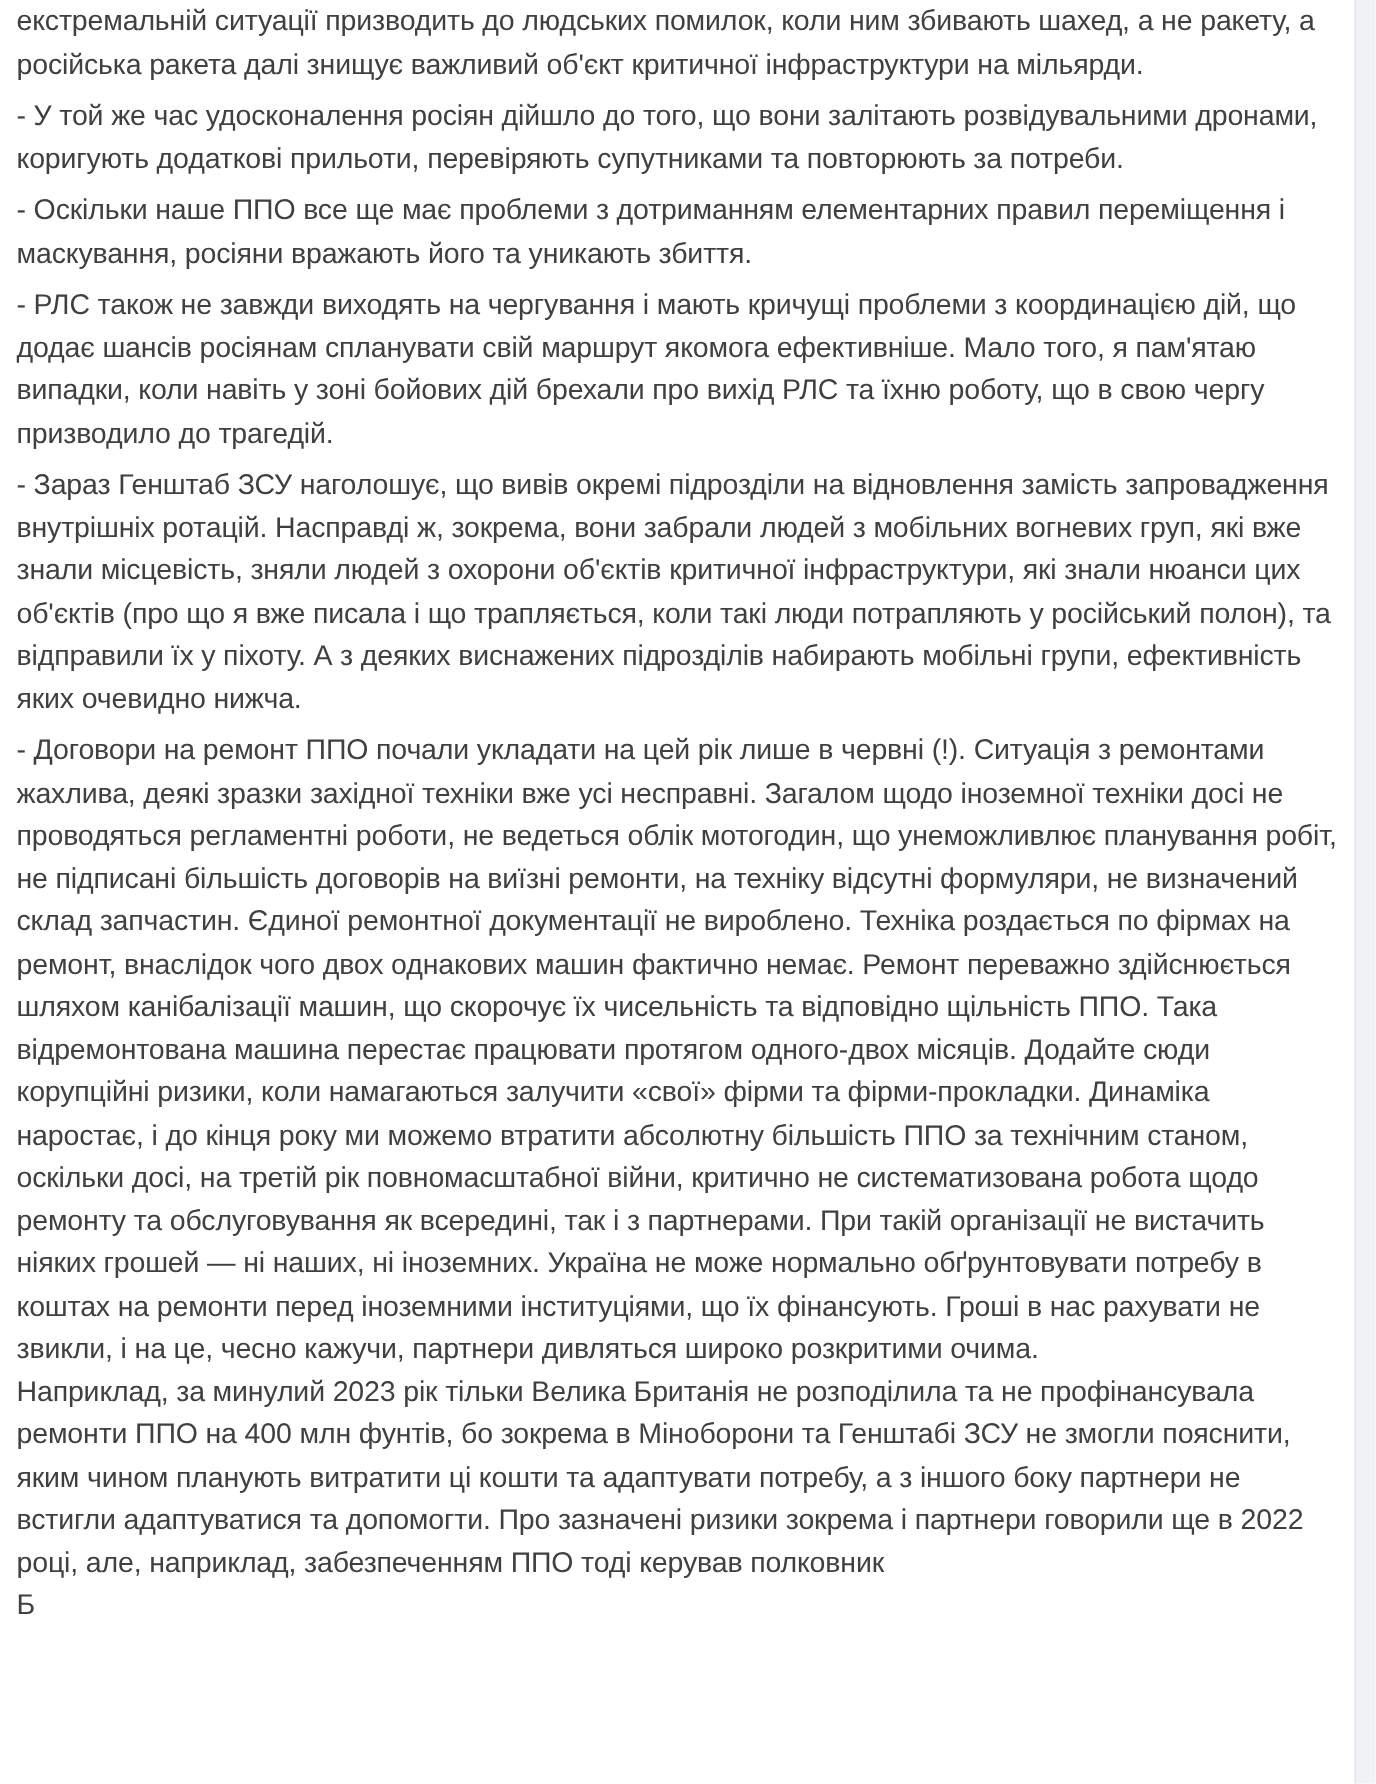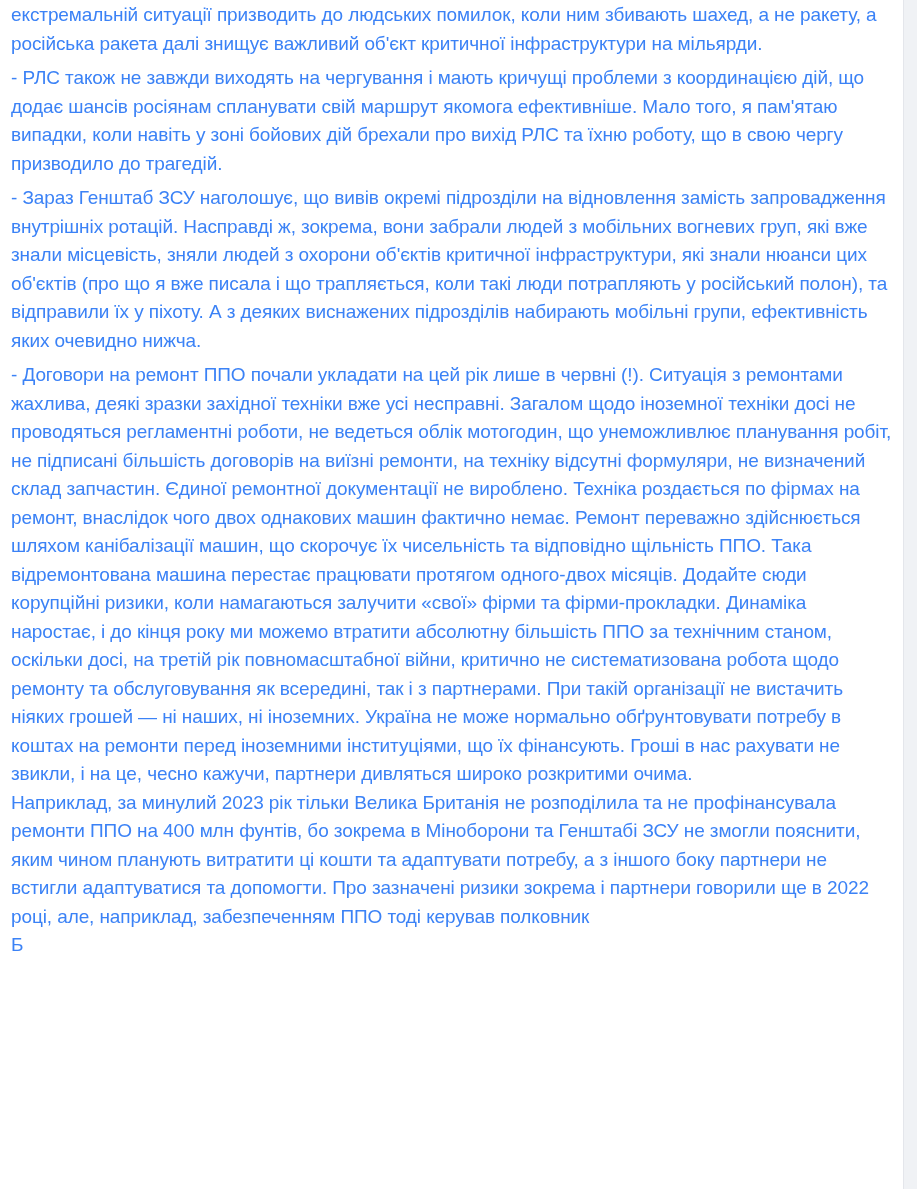--- a/index.html
+++ b/index.html
@@ -47,22 +47,24 @@
   }
   p.para {
     margin: 0 0 6px 0;
     white-space: pre-line;
   }
 </style>
 </head>
 <body>
 
 <div class="card" style="background: rgb(255, 255, 255);">
-  <div class="post-body" style="color: #3b82f6;">
+  <div class="post-body" style="color: #404040;">
       <p class="para">екстремальній ситуації призводить до людських помилок, коли ним збивають шахед, а не ракету, а російська ракета далі знищує важливий об'єкт критичної інфраструктури на мільярди.</p>
+      <p class="para">- У той же час удосконалення росіян дійшло до того, що вони залітають розвідувальними дронами, коригують додаткові прильоти, перевіряють супутниками та повторюють за потреби.</p>
+      <p class="para">- Оскільки наше ППО все ще має проблеми з дотриманням елементарних правил переміщення і маскування, росіяни вражають його та уникають збиття.</p>
       <p class="para">- РЛС також не завжди виходять на чергування і мають кричущі проблеми з координацією дій, що додає шансів росіянам спланувати свій маршрут якомога ефективніше. Мало того, я пам'ятаю випадки, коли навіть у зоні бойових дій брехали про вихід РЛС та їхню роботу, що в свою чергу призводило до трагедій.</p>
       <p class="para">- Зараз Генштаб ЗСУ наголошує, що вивів окремі підрозділи на відновлення замість запровадження внутрішніх ротацій. Насправді ж, зокрема, вони забрали людей з мобільних вогневих груп, які вже знали місцевість, зняли людей з охорони об'єктів критичної інфраструктури, які знали нюанси цих об'єктів (про що я вже писала і що трапляється, коли такі люди потрапляють у російський полон), та відправили їх у піхоту. А з деяких виснажених підрозділів набирають мобільні групи, ефективність яких очевидно нижча.</p>
       <p class="para">- Договори на ремонт ППО почали укладати на цей рік лише в червні (!). Ситуація з ремонтами жахлива, деякі зразки західної техніки вже усі несправні. Загалом щодо іноземної техніки досі не проводяться регламентні роботи, не ведеться облік мотогодин, що унеможливлює планування робіт, не підписані більшість договорів на виїзні ремонти, на техніку відсутні формуляри, не визначений склад запчастин. Єдиної ремонтної документації не вироблено. Техніка роздається по фірмах на ремонт, внаслідок чого двох однакових машин фактично немає. Ремонт переважно здійснюється шляхом канібалізації машин, що скорочує їх чисельність та відповідно щільність ППО. Така відремонтована машина перестає працювати протягом одного-двох місяців. Додайте сюди корупційні ризики, коли намагаються залучити «свої» фірми та фірми-прокладки. Динаміка наростає, і до кінця року ми можемо втратити абсолютну більшість ППО за технічним станом, оскільки досі, на третій рік повномасштабної війни, критично не систематизована робота щодо ремонту та обслуговування як всередині, так і з партнерами. При такій організації не вистачить ніяких грошей — ні наших, ні іноземних. Україна не може нормально обґрунтовувати потребу в коштах на ремонти перед іноземними інституціями, що їх фінансують. Гроші в нас рахувати не звикли, і на це, чесно кажучи, партнери дивляться широко розкритими очима.
 Наприклад, за минулий 2023 рік тільки Велика Британія не розподілила та не профінансувала ремонти ППО на 400 млн фунтів, бо зокрема в Міноборони та Генштабі ЗСУ не змогли пояснити, яким чином планують витратити ці кошти та адаптувати потребу, а з іншого боку партнери не встигли адаптуватися та допомогти. Про зазначені ризики зокрема і партнери говорили ще в 2022 році, але, наприклад, забезпеченням ППО тоді керував полковник
 Б</p>
     </div>
 </div>
 <div class="gutter" style="background: rgb(240, 242, 245); border-left-color: rgb(228, 230, 235);"></div>
 
 </body></html>

